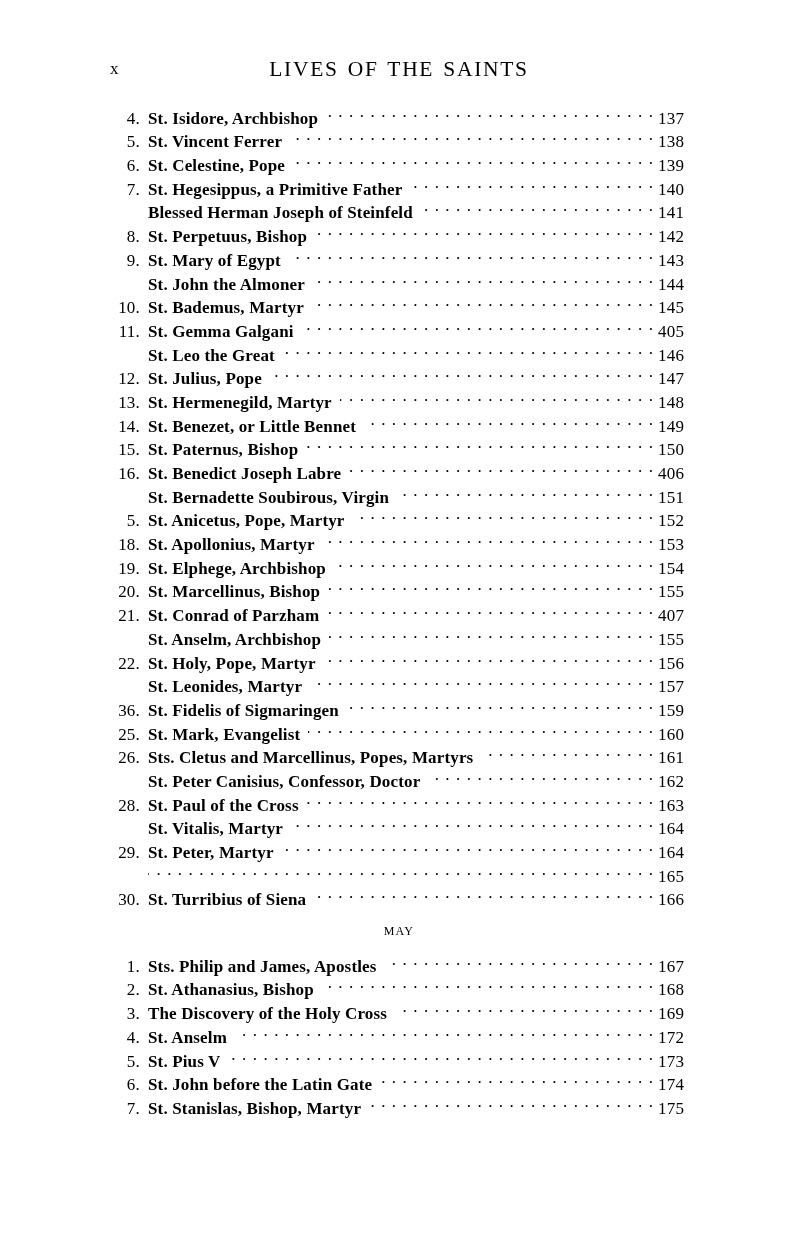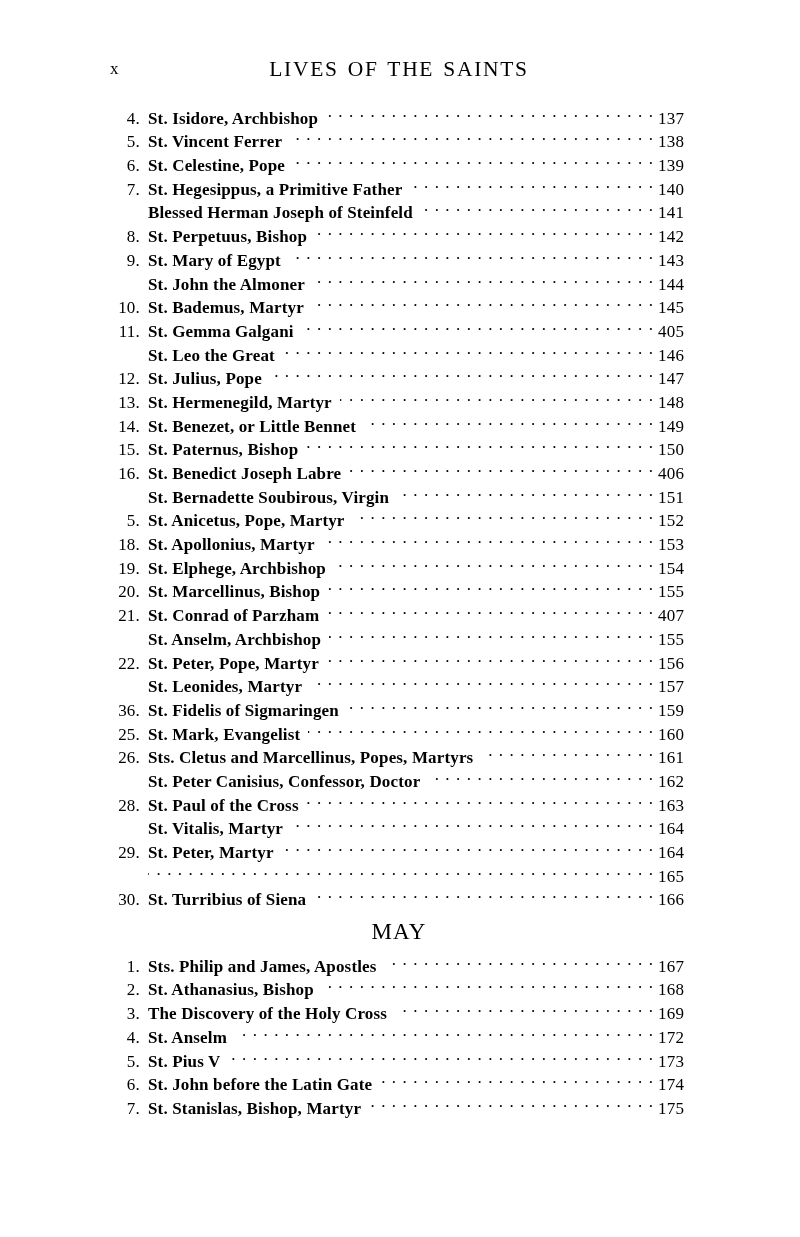--- a/index.html
+++ b/index.html
@@ -98,21 +98,21 @@
   .pageno {
     flex: 0 0 30px;
     width: 30px;
     text-align: left;
     letter-spacing: 0.2px;
   }
 
   
   .month-heading {
     text-align: center;
-    font-size: 23px;
+    font-size: 12px;
     line-height: 23.7px;
     letter-spacing: 1.2px;
     padding-top: 15px;
     padding-bottom: 4px;
   }
 </style>
 </head>
 <body>
 
 <div class="page">
@@ -257,21 +257,21 @@
           <span class="pageno">407</span>
         </div>
         <div class="entry">
           <span class="num"></span>
           <span class="title">St. Anselm, Archbishop</span>
           <span class="leader"></span>
           <span class="pageno">155</span>
         </div>
         <div class="entry">
           <span class="num">22.</span>
-          <span class="title">St. Peter, Pope, Martyr</span>
+          <span class="title">St. Holy, Pope, Martyr</span>
           <span class="leader"></span>
           <span class="pageno">156</span>
         </div>
         <div class="entry">
           <span class="num"></span>
           <span class="title">St. Leonides, Martyr</span>
           <span class="leader"></span>
           <span class="pageno">157</span>
         </div>
         <div class="entry">

